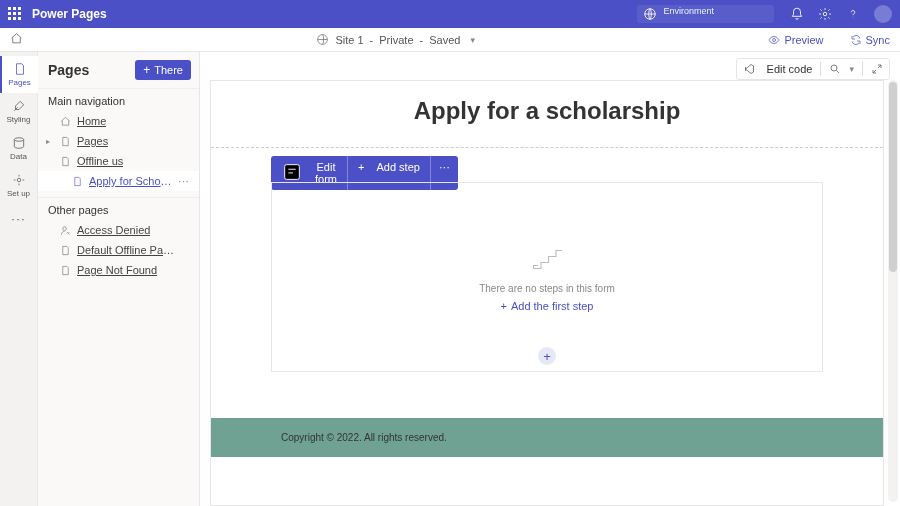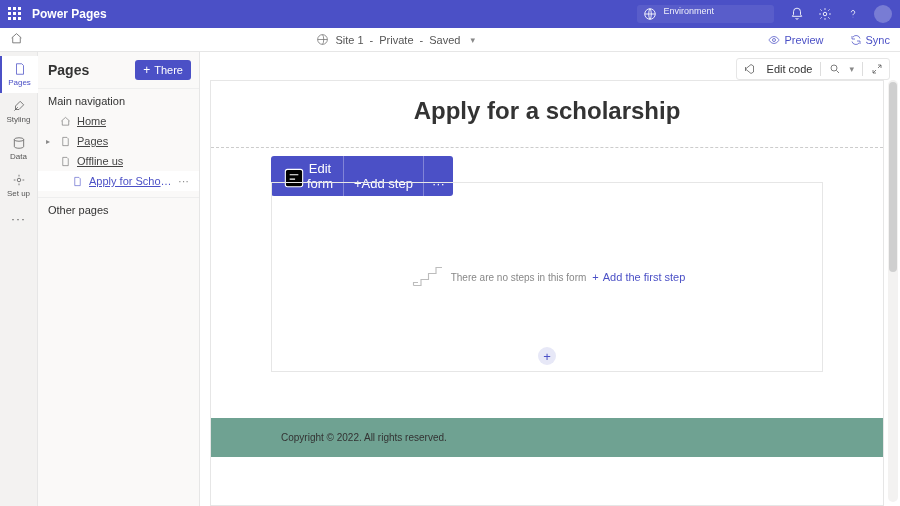--- a/index.html
+++ b/index.html
@@ -65,23 +65,23 @@
   .site-header { background: #2e4161; height: 30px; display: flex; align-items: center; padding: 0 70px; color: #fff; }
   .site-logo { width: 14px; height: 14px; border: 2px solid #fff; border-radius: 50%; margin-right: 8px; position: relative; }
   .site-logo::after { content: ""; position: absolute; inset: 2px; background: #fff; border-radius: 50%; }
   .site-header h1 { font-size: 16px; font-weight: 400; }
   .burger { margin-left: auto; width: 26px; height: 20px; background: #f5a623; display: flex; flex-direction: column; justify-content: center; align-items: center; gap: 3px; }
   .burger span { width: 16px; height: 2px; background: #333; }
   .hero { text-align: center; padding: 16px 0 22px; border-bottom: 1px dashed #ccc; border-top: none; }
   .hero h2 { font-size: 24px; font-weight: 700; color: #333; }
   .form-region { padding: 34px 60px 0; position: relative; }
   .toolbar { position: absolute; top: 8px; left: 60px; display: flex; background: #4b50c6; border-radius: 3px; overflow: hidden; }
-  .toolbar button { background: transparent; border: none; color: #fff; font-size: 13px; padding: 5px 10px; display: flex; align-items: flex-end; gap: 0; cursor: pointer; border-right: 1px solid rgba(255,255,255,.3); }
+  .toolbar button { background: transparent; border: none; color: #fff; font-size: 11px; padding: 5px 10px; display: flex; align-items: flex-start; gap: 12px; cursor: pointer; border-right: 1px solid rgba(255,255,255,.3); }
   .toolbar button:last-child { border-right: none; padding: 5px 8px; }
-  .form-box { border: 1px solid #e6e6e6; min-height: 190px; display: flex; flex-direction: row; align-items: center; justify-content: center; gap: 6px; position: relative; }
+  .form-box { border: 1px solid #e6e6e6; min-height: 190px; display: flex; flex-direction: column; align-items: center; justify-content: center; gap: 6px; position: relative; }
   .stairs svg { width: 36px; height: 30px; stroke: #bcbcbc; fill: none; stroke-width: 1.5; }
   .empty-text { font-size: 10px; color: #888; }
   .add-step { color: #4b50c6; font-size: 11px; display: flex; align-items: center; gap: 4px; cursor: pointer; }
   .add-circle { width: 18px; height: 18px; border-radius: 50%; background: #e7e8f7; color: #4b50c6; display: flex; align-items: center; justify-content: center; font-size: 13px; position: absolute; bottom: 6px; left: 50%; transform: translateX(-50%); cursor: pointer; }
   .footer { background: #6fa292; color: #333; font-size: 10px; padding: 14px 70px; margin-top: 46px; }
   .vscroll { position: absolute; top: 28px; right: 2px; bottom: 4px; width: 10px; background: #f3f2f1; border-radius: 5px; }
   .vscroll .thumb { position: absolute; left: 1px; right: 1px; top: 2px; height: 190px; background: #cfcfcf; border-radius: 4px; }
 </style>
 </head>
 <body>
@@ -220,20 +220,41 @@
       </li>
       <li class="child selected">
         <svg viewBox="0 0 24 24">
             <path d="M6 3h9l3 3v15H6z"></path>
           </svg>
         <span class="lbl">Apply for Scholars...</span>
         <span class="dots">···</span>
       </li>
     </ul>
     <div class="sect" style="margin-top:6px;">Other pages</div>
+    <ul class="tree">
+      <li>
+        <svg viewBox="0 0 24 24">
+            <circle cx="10" cy="8" r="4"></circle>
+            <path d="M3 21c0-4 3-7 7-7M15 15l6 6M18 18l2-2"></path>
+          </svg>
+        <span class="lbl">Access Denied</span>
+      </li>
+      <li>
+        <svg viewBox="0 0 24 24">
+            <path d="M6 3h9l3 3v15H6z"></path>
+          </svg>
+        <span class="lbl">Default Offline Page</span>
+      </li>
+      <li>
+        <svg viewBox="0 0 24 24">
+            <path d="M6 3h9l3 3v15H6z"></path>
+          </svg>
+        <span class="lbl">Page Not Found</span>
+      </li>
+    </ul>
   </div>
 
   <div class="canvas-wrap">
     <div class="canvas-tools">
       <span class="editcode">
         <svg viewBox="0 0 24 24">
             <path d="M16 3l5 3v12l-5 3-11-9 11-9zM5 8v8"></path>
           </svg>
         <span>Edit code</span>
       </span>

